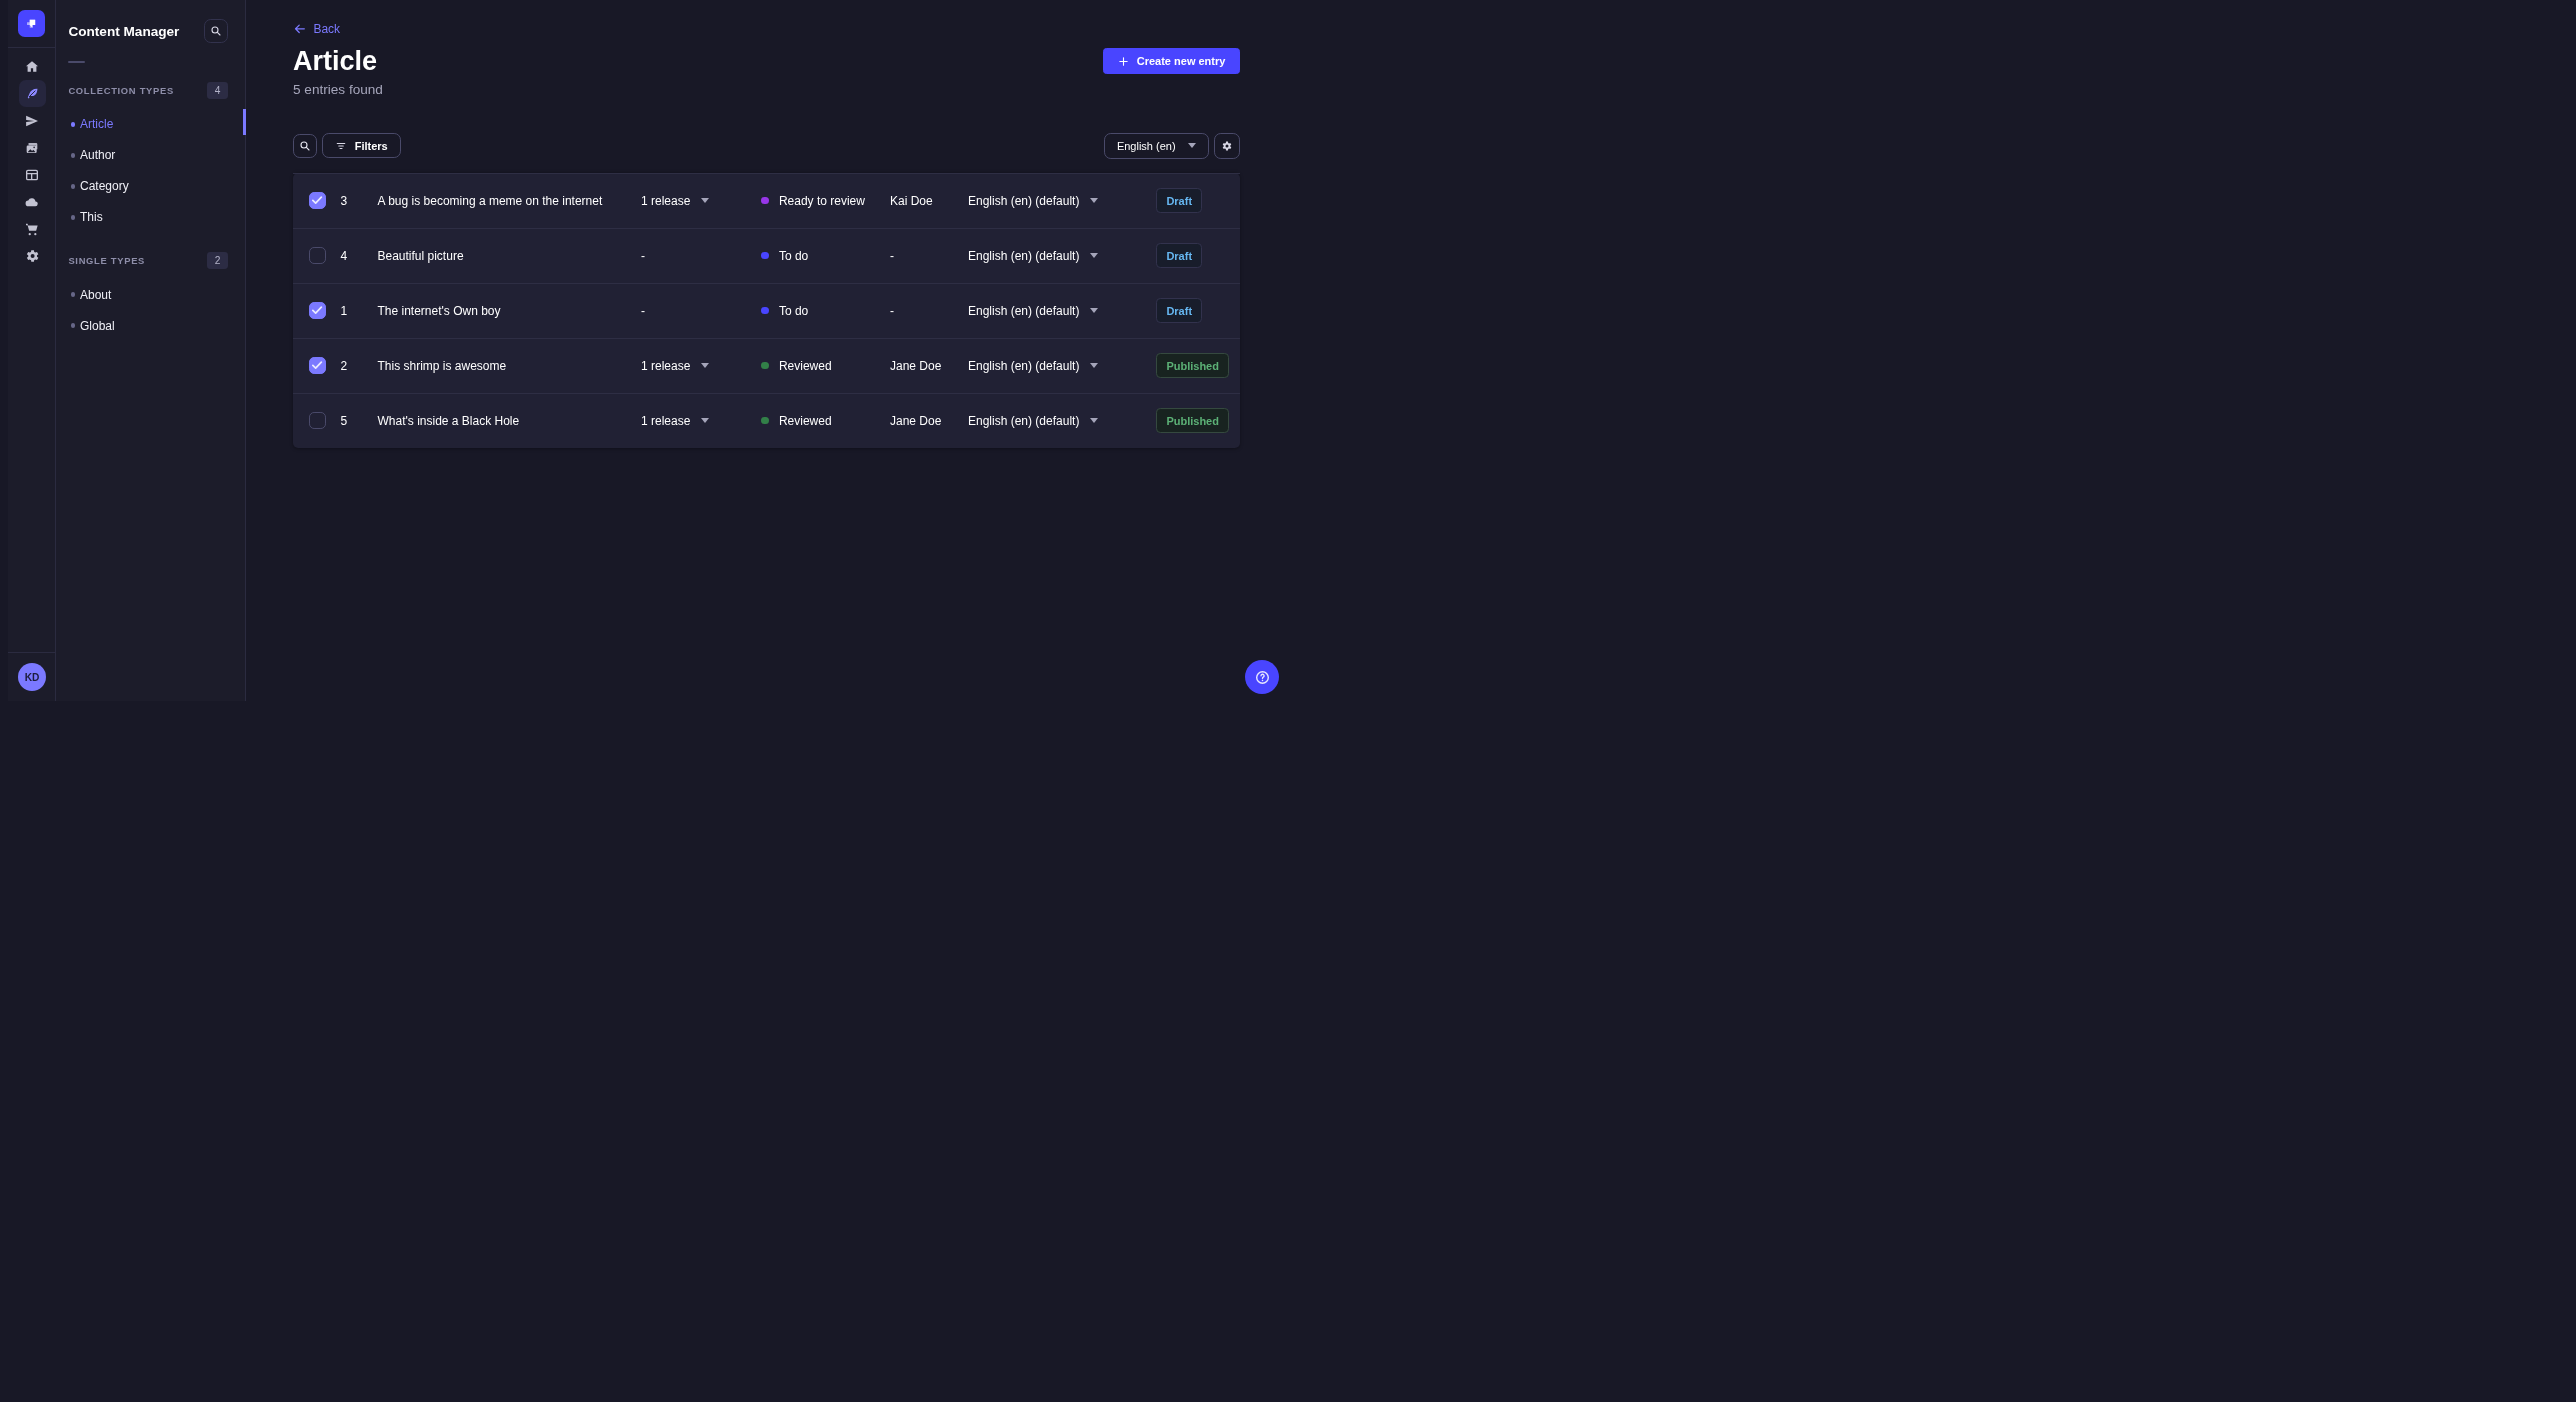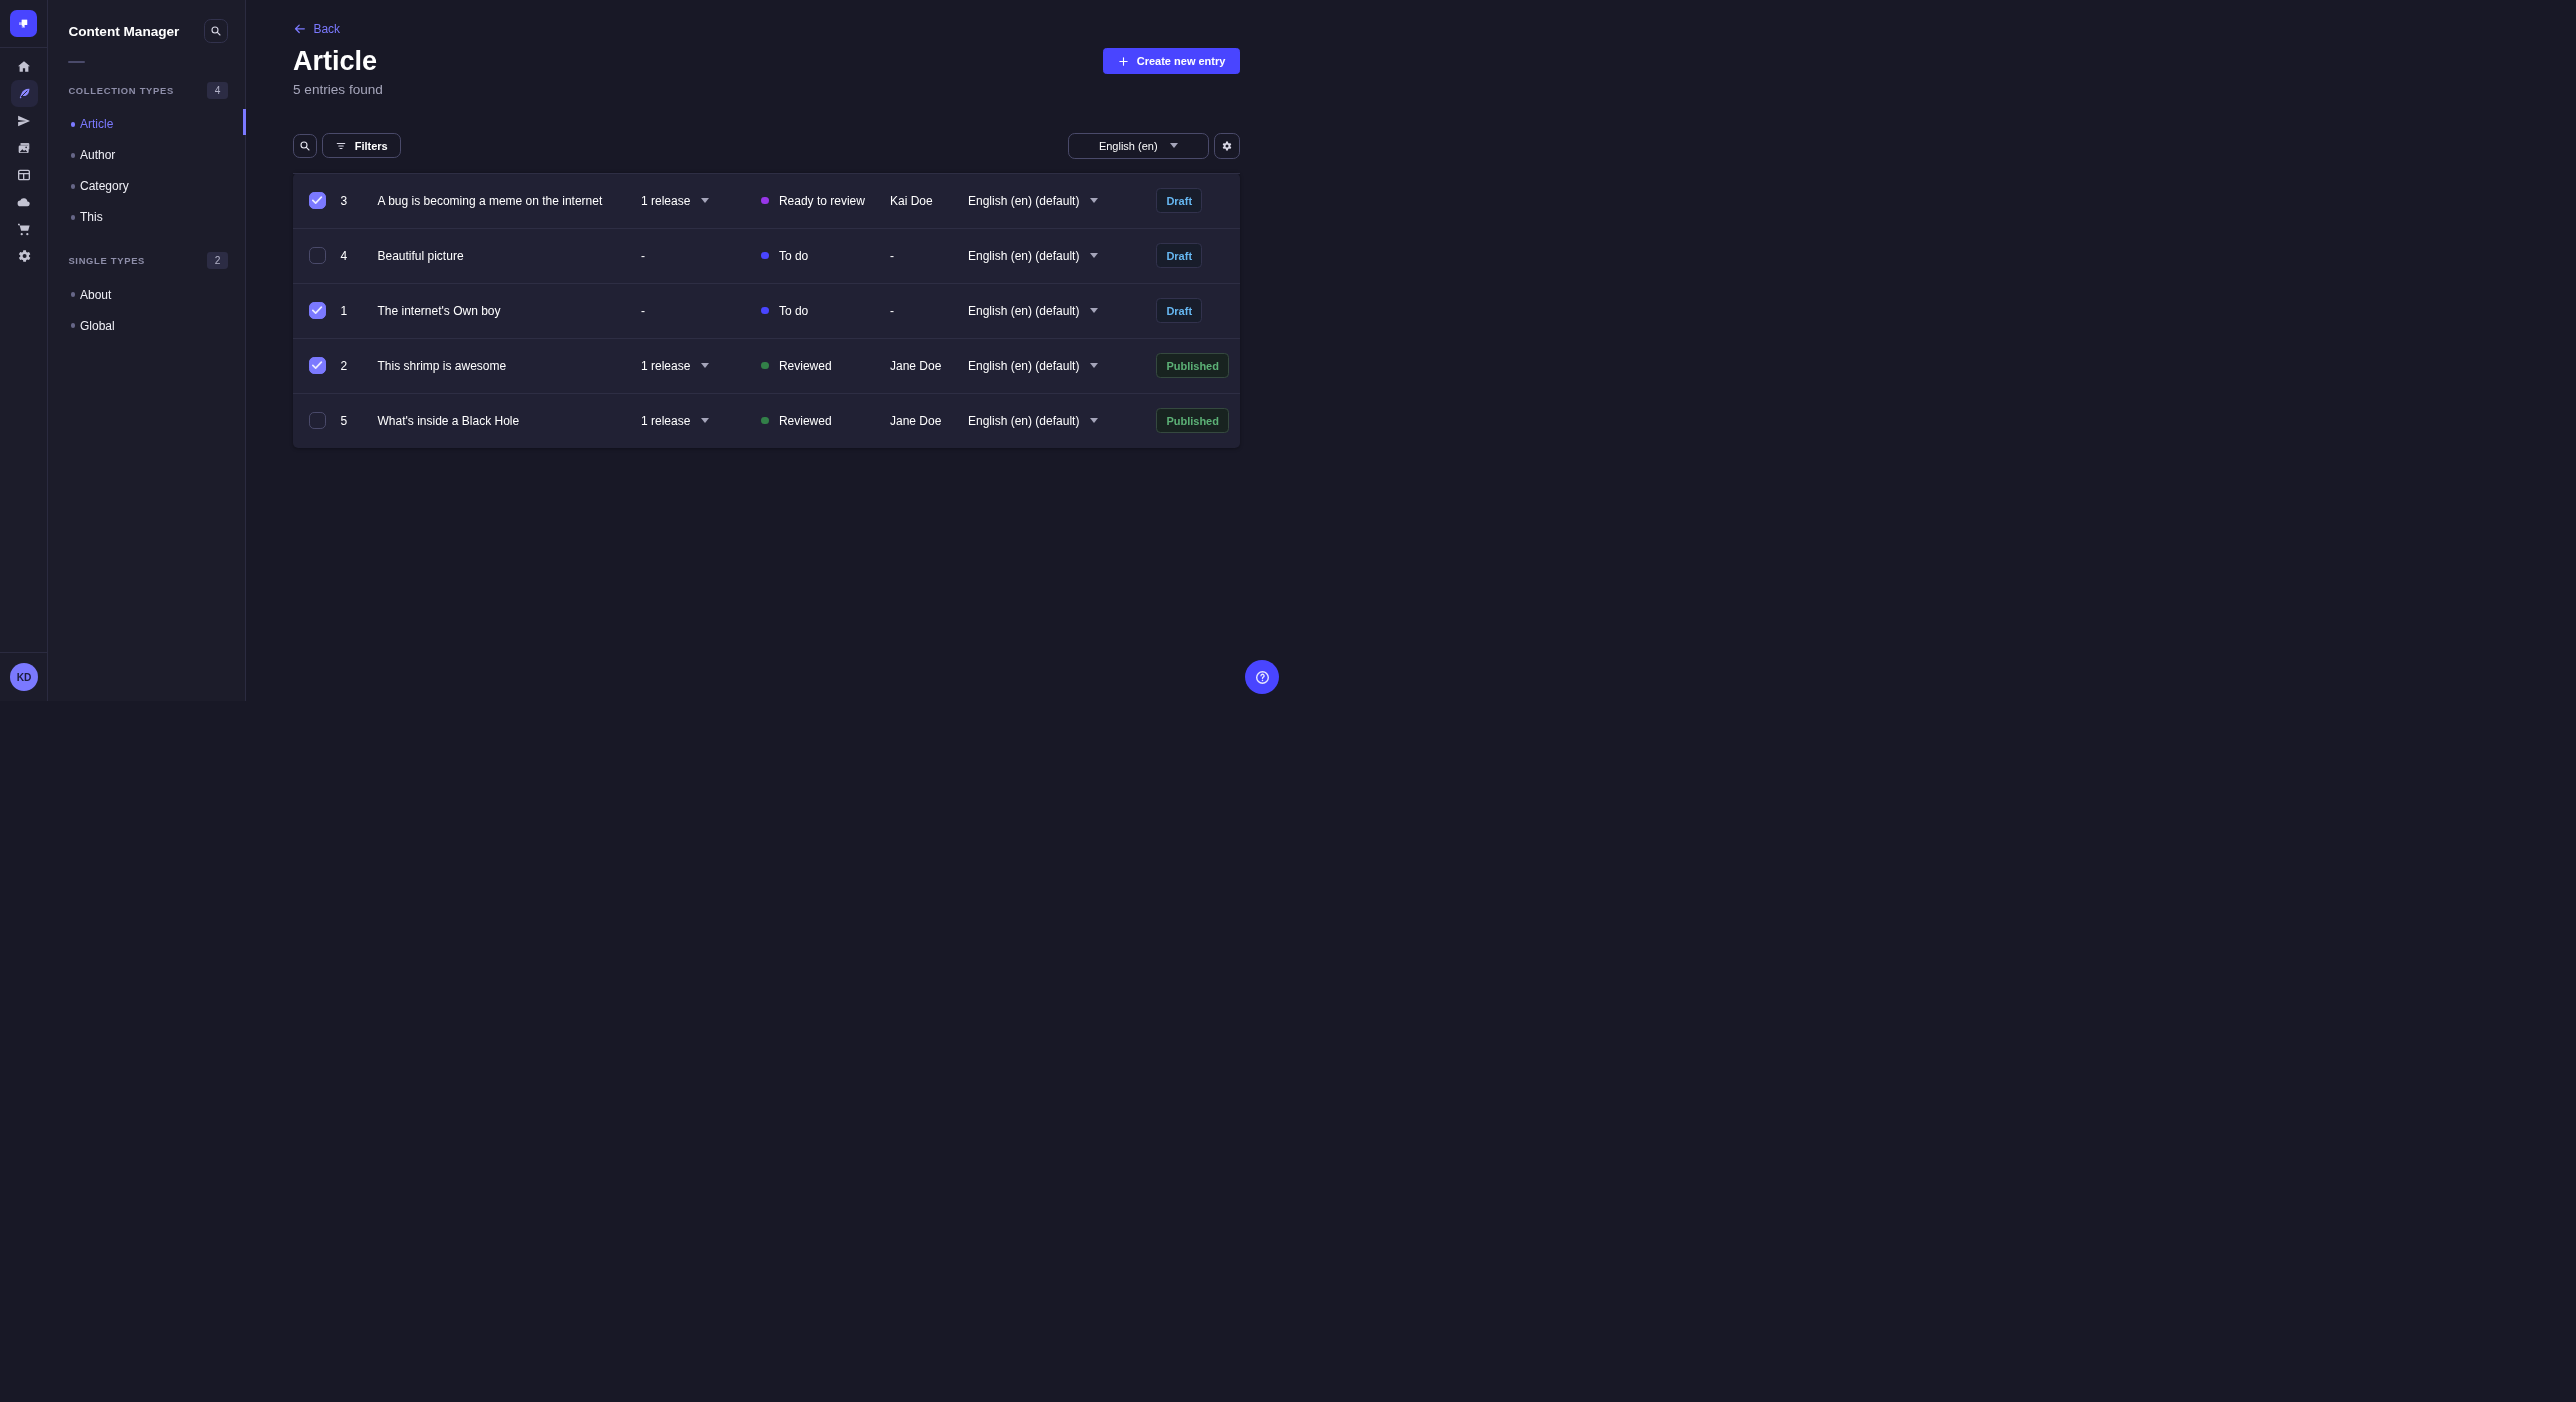--- a/index.html
+++ b/index.html
@@ -5,21 +5,21 @@
   * { margin:0; padding:0; box-sizing:border-box; }
   html,body { width:1288px; height:701px; overflow:hidden; }
   body {
     background:#181826;
     font-family:"Liberation Sans", sans-serif;
     color:#ffffff;
     position:relative;
   }
   
   #rail {
-    position:absolute; left:0; top:0; width:48px; height:100%;
+    position:absolute; left:8px; top:0; width:48px; height:100%;
     background:#1c1c2a; border-right:0.9px solid #2b2b40; z-index:5;
   }
   .rail-logo-wrap { height:48px; border-bottom:0.9px solid #2b2b40; display:flex; align-items:center; justify-content:center; }
   .rail-logo { width:26.4px; height:26.4px; border-radius:6.8px; background:#4945ff; display:flex; align-items:center; justify-content:center; cursor:pointer; }
   .rail-icons { position:absolute; top:53px; left:0; width:48px; display:flex; flex-direction:column; align-items:center; }
   .rail-btn { width:27px; height:27px; border-radius:6.8px; display:flex; align-items:center; justify-content:center; color:#c3c3d2; cursor:pointer; }
   .rail-btn.active { background:#26263e; color:#8c88ff; }
   .rail-btn svg { width:16px; height:16px; }
   .rail-bottom { position:absolute; bottom:0; left:0; width:48px; border-top:0.9px solid #2b2b40; height:49px; display:flex; align-items:center; justify-content:center; }
   .avatar { width:28px; height:28px; border-radius:50%; background:#7b79ff; color:#1c1c3c; font-size:10.2px; font-weight:700; display:flex; align-items:center; justify-content:center; cursor:pointer; }
@@ -50,21 +50,21 @@
   .page-title { font-size:27px; font-weight:700; line-height:32px; color:#ffffff; }
   .page-sub { margin-top:5.1px; font-size:13.6px; color:#a5a5ba; }
   .btn-primary { margin-top:3.4px; height:26.4px; padding:0 13.6px; background:#4945ff; border:0.9px solid #4945ff; border-radius:3.4px; color:#fff; font-size:11px; font-weight:700; display:flex; align-items:center; gap:7.7px; cursor:pointer; }
   .btn-primary svg { width:11px; height:11px; }
   .toolbar { margin-top:36px; display:flex; align-items:center; justify-content:space-between; }
   .tb-left, .tb-right { display:flex; align-items:center; gap:5px;border-radius:12px; }
   .icon-btn { width:24px; height:24px; border:0.9px solid #4a4a6a; border-radius:6.8px; background:transparent; color:#e6e6f0; display:flex; align-items:center; justify-content:center; cursor:pointer; }
   .icon-btn svg { width:12px; height:12px; }
   .btn-ghost { height:25px; padding:0 12px; border:0.9px solid #4a4a6a; border-radius:6.8px; background:transparent; color:#fff; font-size:11px; font-weight:600; display:flex; align-items:center; gap:7.7px; cursor:pointer; }
   .btn-ghost svg { width:12px; height:12px; }
-  .select-btn { height:25.6px; padding:0 30px; border:0.9px solid #4a4a6a; border-radius:6.8px; background:transparent; color:#fff; font-size:11px; display:flex; align-items:center; gap:12px; cursor:pointer; }
+  .select-btn { height:25.6px; padding:0 12px; border:0.9px solid #4a4a6a; border-radius:6.8px; background:transparent; color:#fff; font-size:11px; display:flex; align-items:center; gap:12px; cursor:pointer; }
   .gear-btn { width:26.4px; height:26.4px; }
   .sel-row { margin-top:14.5px; display:flex; align-items:center; gap:9.4px; }
   .sel-text { font-size:12px; color:#c0c0cf; margin-right:1.7px; }
   .btn-sm { height:26.4px; padding:0 12.8px; background:#1f1f30; border:0.9px solid #4a4a6a; border-radius:3.4px; color:#fff; font-size:11px; font-weight:700; cursor:pointer; font-family:inherit; }
   .btn-sm.danger { color:#ee5e52; background:transparent; }
   
   .card { margin-top:13.6px; background:#212134; border-radius:5.1px; box-shadow:0 0.9px 3.4px rgba(3,3,5,.35); }
   .t-head, .t-row {
     display:grid;
     grid-template-columns:31.5px 37px 1fr 120px 129px 78px 188px 67px;

